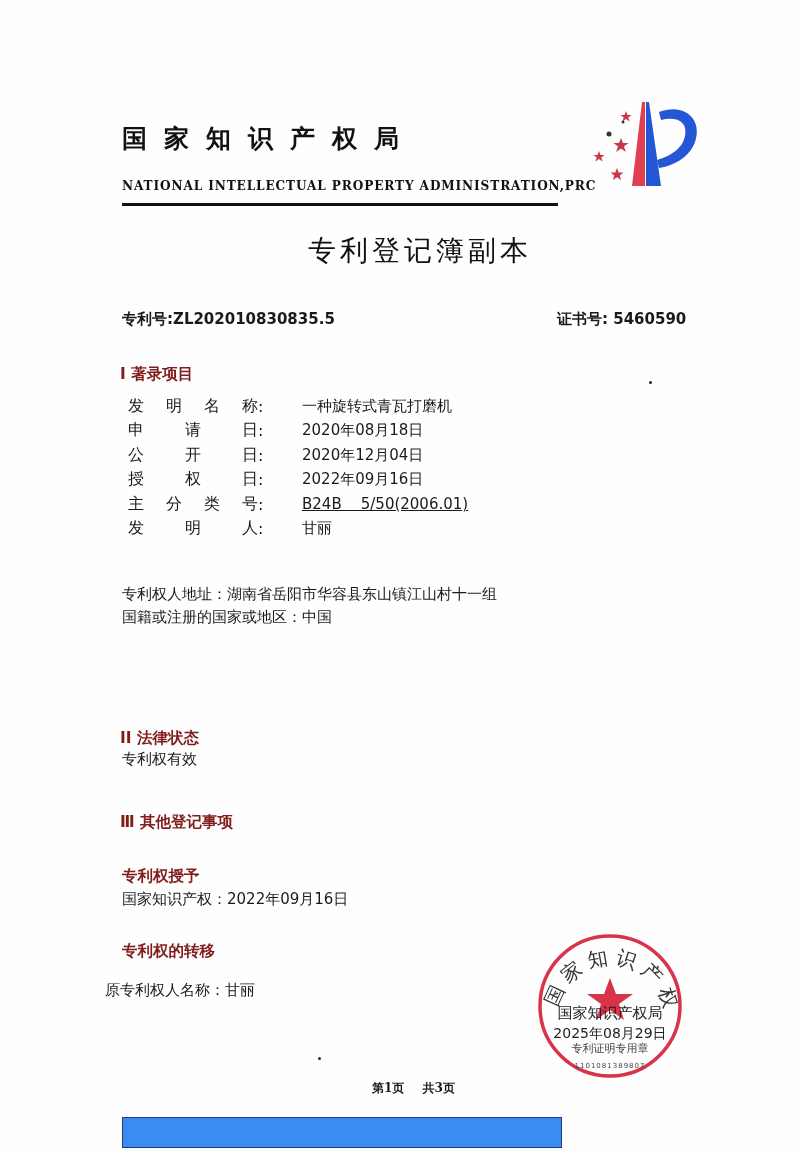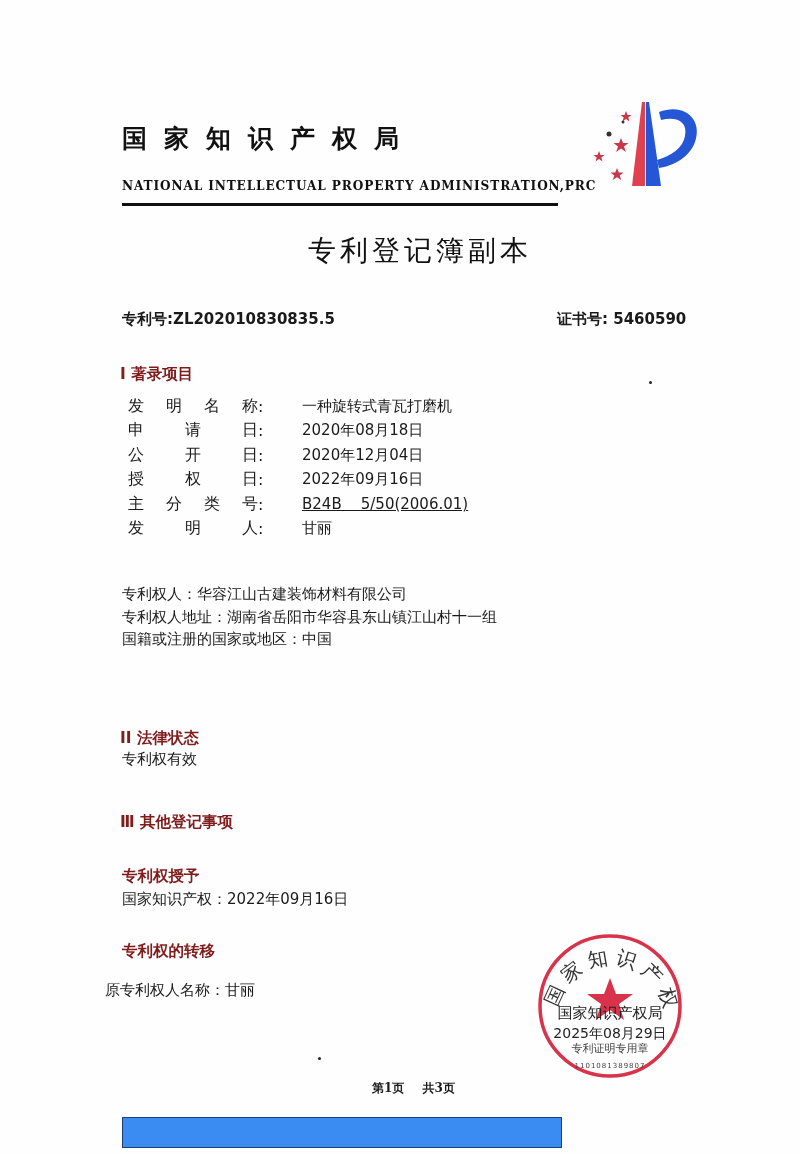--- a/index.html
+++ b/index.html
@@ -133,21 +133,20 @@
       <span>发</span>
       <span>明</span>
       <span>人</span>
     </div>
     <span class="b-colon">:</span>
     <span class="b-value">甘丽</span>
   </div>
 </div>
 
 <div class="abs owner">
-  <div>专利权人：华容江山古建装饰材料有限公司</div>
   <div>专利权人地址：湖南省岳阳市华容县东山镇江山村十一组</div>
   <div>国籍或注册的国家或地区：中国</div>
 </div>
 
 <div class="abs sec-heading sec2">II  法律状态</div>
 <div class="abs sec2-body">专利权有效</div>
 
 <div class="abs sec-heading sec3">Ⅲ  其他登记事项</div>
 <div class="abs sec-heading grant-h">专利权授予</div>
 <div class="abs grant-body">国家知识产权：2022年09月16日</div>

